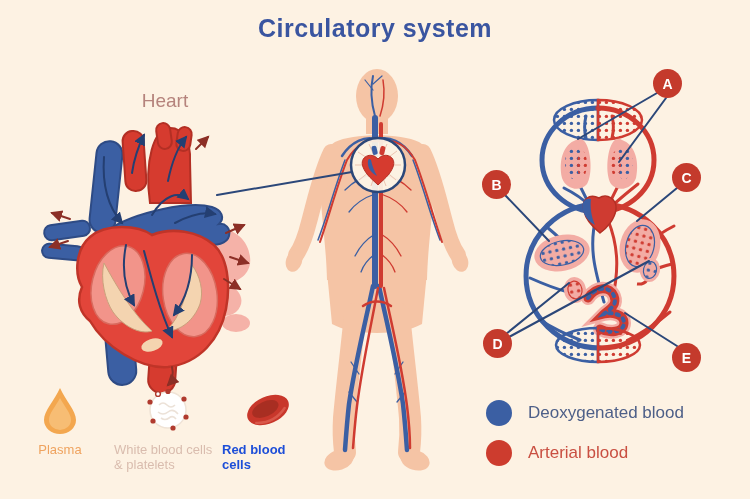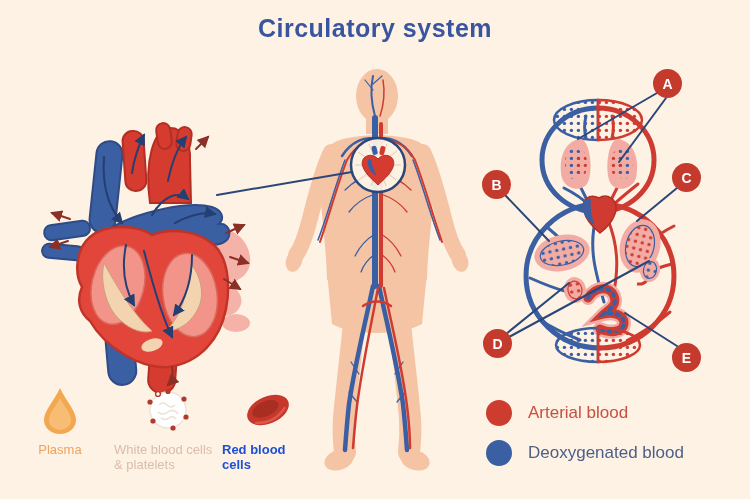--- a/index.html
+++ b/index.html
@@ -45,20 +45,21 @@
   .blood-row .lbl { font-size:17px; }
   .blood-row.arterial .lbl { color:#c94f41; }
   .blood-row.deoxy .lbl    { color:#4d5f88; }
 </style>
 </head>
 <body>
 
 <div class="canvas">
 
   <div class="title">Circulatory system</div>
+  <div class="heart-label">Heart</div>
 
   <svg style="left:40px; top:115px;" width="225" height="285" viewBox="0 0 225 285">
     <defs>
       <marker id="ahN" markerWidth="8" markerHeight="8" refX="5" refY="3" orient="auto">
         <path d="M0,0 L6,3 L0,6 Z" fill="#243f72"></path>
       </marker>
       <marker id="ahR" markerWidth="8" markerHeight="8" refX="5" refY="3" orient="auto">
         <path d="M0,0 L6,3 L0,6 Z" fill="#8c2f26"></path>
       </marker>
     </defs>
@@ -326,23 +327,23 @@
             <ellipse cx="24" cy="18" rx="14" ry="7.5" fill="#a82e22"></ellipse>
             <path d="M10,27 Q26,35 42,25" stroke="#d9584a" stroke-width="2.5" fill="none" stroke-linecap="round"></path>
           </g>
         </svg>
       </div>
       <div class="lbl">Red blood cells</div>
     </div>
   </div>
 
   <div class="blood-legend">
+    <div class="blood-row deoxy">
+      <span class="swatch swatch-blue"></span>
+      <span class="lbl">Deoxygenated blood</span>
+    </div>
     <div class="blood-row arterial">
       <span class="swatch swatch-red"></span>
       <span class="lbl">Arterial blood</span>
     </div>
-    <div class="blood-row deoxy">
-      <span class="swatch swatch-blue"></span>
-      <span class="lbl">Deoxygenated blood</span>
-    </div>
   </div>
 
 </div>
 
 </body></html>

